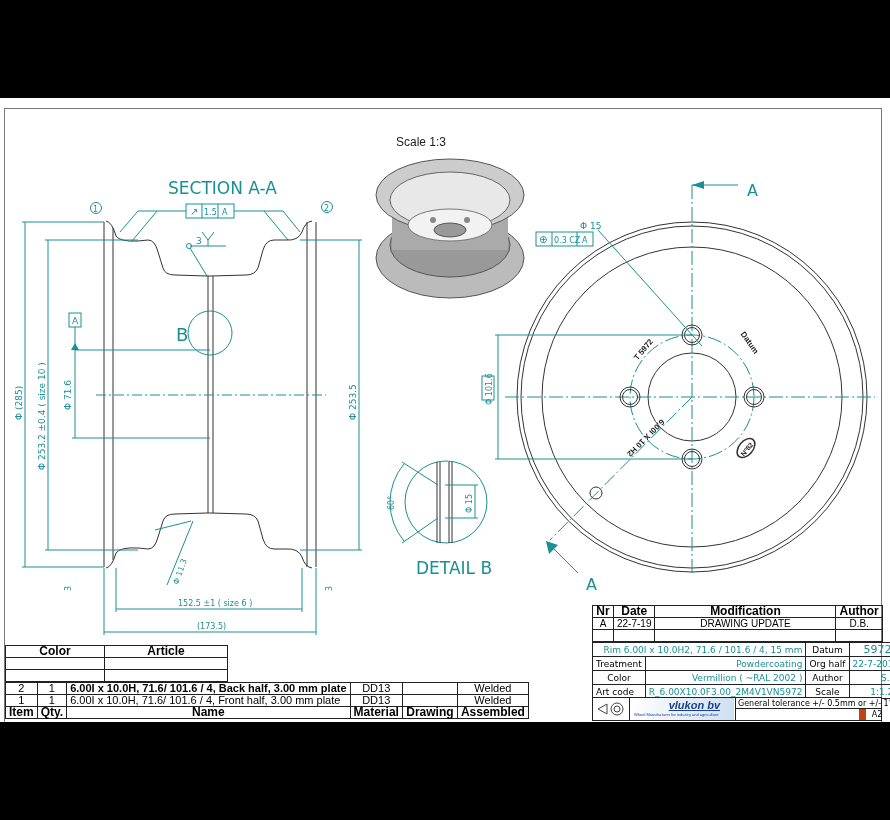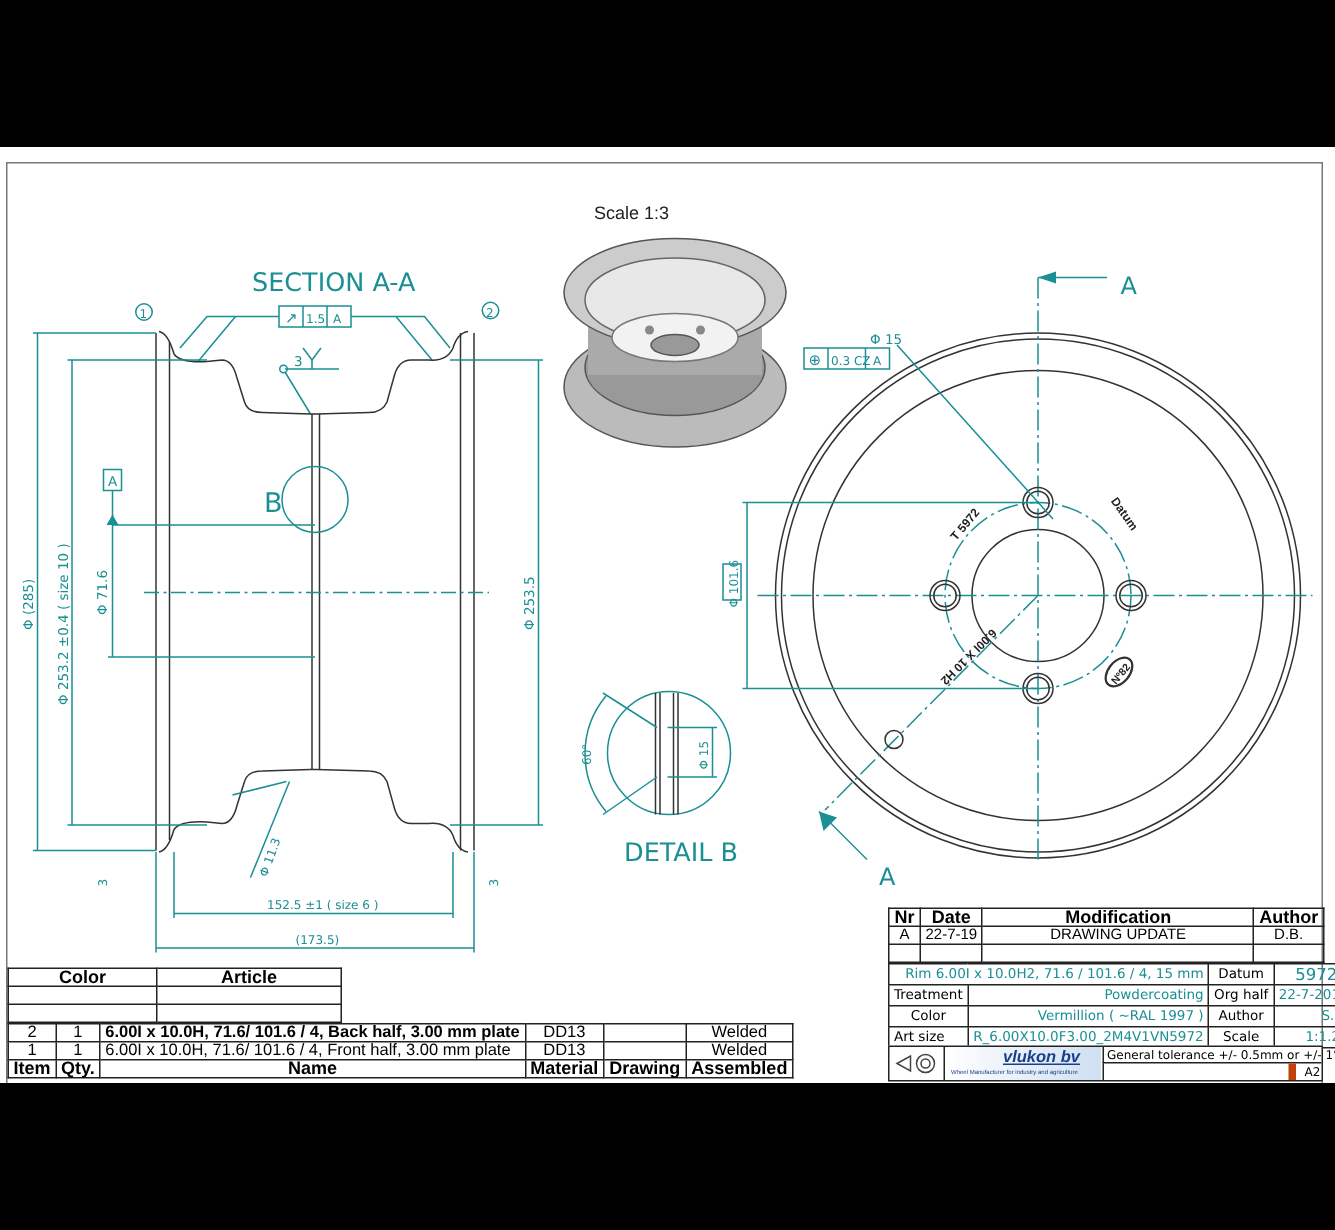--- a/index.html
+++ b/index.html
@@ -286,40 +286,40 @@
         <td class="c v" style="width:60px;font-size:11px;">5972A</td>
       </tr>
   <tr>
         <td>Treatment</td>
         <td class="v">Powdercoating</td>
         <td class="c">Org half</td>
         <td class="c v">22-7-2019</td>
       </tr>
   <tr>
         <td class="c">Color</td>
-        <td class="v">Vermillion ( ~RAL 1997 )</td>
+        <td class="v">Vermillion ( ~RAL 2002 )</td>
         <td class="c">Author</td>
         <td class="c v">S.H.</td>
       </tr>
   <tr>
-        <td>Art size</td>
+        <td>Art code</td>
         <td class="v">R_6.00X10.0F3.00_2M4V1VN5972</td>
         <td class="c">Scale</td>
         <td class="c v">1:1.25</td>
       </tr>
 </tbody>
   </table>
 <div style="position:absolute;left:592px;top:697px;width:288px;height:22px;border:1px solid #222;background:#fff;">
   <div style="position:absolute;left:0;top:0;width:36px;height:22px;border-right:1px solid #222;">
     <svg width="36" height="22">
         <polygon points="5,11 14,6 14,16" fill="none" stroke="#444"></polygon>
         <circle cx="24" cy="11" r="6" fill="none" stroke="#444"></circle>
         <circle cx="24" cy="11" r="3" fill="none" stroke="#444"></circle>
       </svg>
   </div>
   <div style="position:absolute;left:37px;top:0;width:104px;height:22px;background:linear-gradient(90deg,#fff,#cfe0f2);">
     <span style="position:absolute;right:14px;top:1px;font-style:italic;font-weight:bold;font-size:11px;color:#1a3f8c;text-decoration:underline;">vlukon bv</span>
     <span style="position:absolute;left:4px;top:14px;font-size:4px;color:#1a3f8c;">Wheel Manufacturer for industry and agriculture</span>
   </div>
   <div style="position:absolute;left:142px;top:0;width:146px;height:11px;border-left:1px solid #222;border-bottom:1px solid #222;font-family:'DejaVu Sans',sans-serif;font-size:8px;line-height:11px;padding-left:2px;box-sizing:border-box;white-space:nowrap;">General tolerance +/- 0.5mm or +/- 1°</div>
   <div style="position:absolute;left:142px;top:11px;width:124px;height:11px;border-left:1px solid #222;"></div>
-  <div style="position:absolute;left:266px;top:11px;width:22px;height:11px;border-left:5px solid #c2410c;font-family:'DejaVu Sans',sans-serif;font-size:8px;line-height:11px;text-align:center;">A2</div>
+  <div style="position:absolute;left:266px;top:11px;width:22px;height:11px;border-left:7px solid #c2410c;font-family:'DejaVu Sans',sans-serif;font-size:8px;line-height:11px;text-align:center;">A2</div>
 </div>
 
 </body></html>

